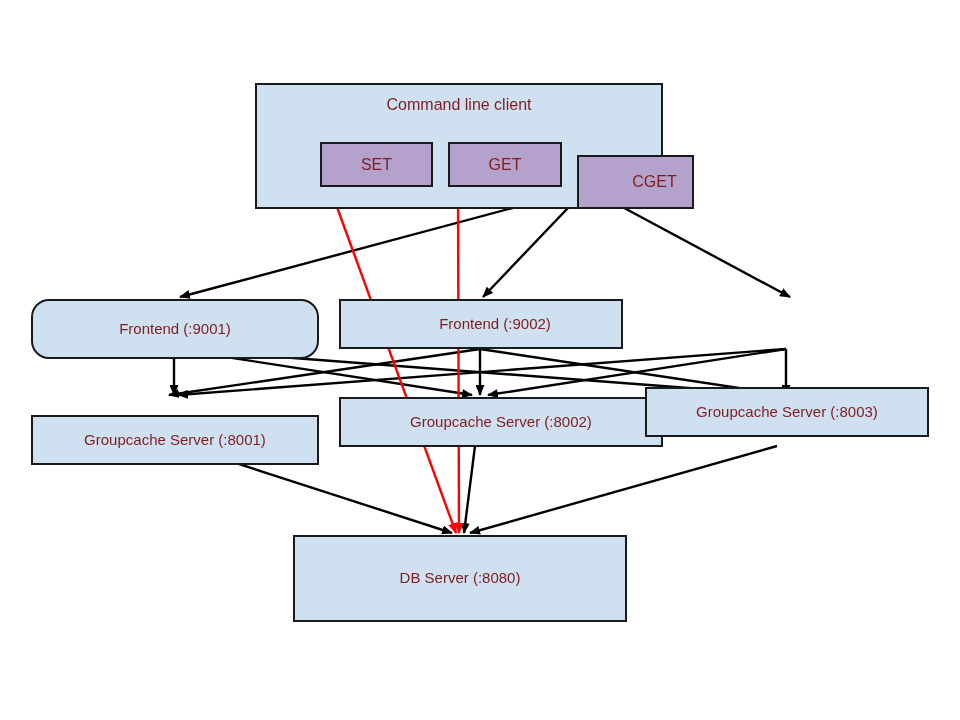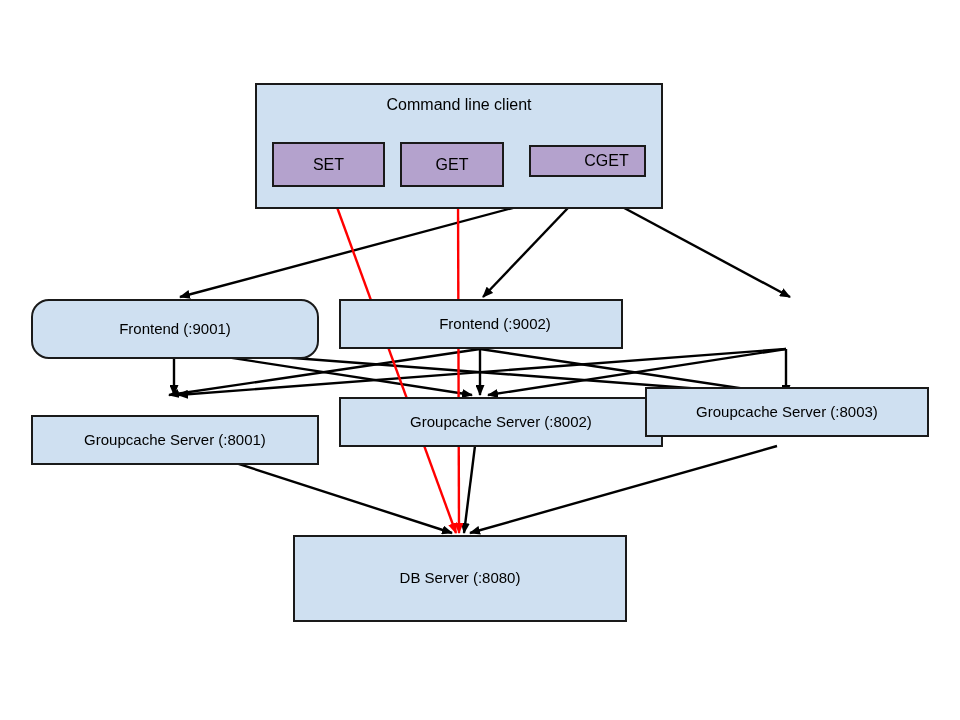--- a/index.html
+++ b/index.html
@@ -32,40 +32,41 @@
     display: flex;
     align-items: center;
     justify-content: center;
     text-align: center;
     color: #000000;
     z-index: 3;
   }
   .node-label {
     font-size: 15px;
     line-height: 1.1;
-    color: #000000;
+    color: #7f1d1d;
     white-space: nowrap;
   }
   #client-box {
     align-items: flex-start;
     justify-content: center;
     padding-top: 11px;
   }
   #client-box .node-label {
     font-size: 16px;
   }
   .cmd-btn {
     position: absolute;
     box-sizing: border-box;
     border: 2px solid #1a1a1a;
     background: #b4a2cd;
     display: flex;
     align-items: center;
     justify-content: center;
     z-index: 4;
+    margin-left: 48px;
   }
   .cmd-btn .node-label {
     font-size: 16px;
   }
 </style>
 </head>
 <body>
 
 <div id="canvas">
 
@@ -111,24 +112,24 @@
     </g>
   </svg>
 
   <div class="node" id="client-box" style="left:255px; top:83px; width:408px; height:126px;">
     <span class="node-label">Command line client</span>
   </div>
 
   <div class="cmd-btn" style="left:272px; top:142px; width:113px; height:45px;">
     <span class="node-label">SET</span>
   </div>
-  <div class="cmd-btn" style="left:400px; top:142px; width:104px; height:45px;">
+  <div class="cmd-btn" style="left:400px; top:142px; width:114px; height:45px;">
     <span class="node-label">GET</span>
   </div>
-  <div class="cmd-btn" style="left:529px; top:145px; width:117px; height:32px;padding-left:38px;">
+  <div class="cmd-btn" style="left:529px; top:155px; width:117px; height:54px;padding-left:38px;">
     <span class="node-label">CGET</span>
   </div>
 
   <div class="node" style="left:31px; top:299px; width:288px; height:60px;border-radius:18px;">
     <span class="node-label">Frontend (:9001)</span>
   </div>
   <div class="node" style="left:339px; top:299px; width:284px; height:50px;padding-left:28px;">
     <span class="node-label">Frontend (:9002)</span>
   </div>
 

